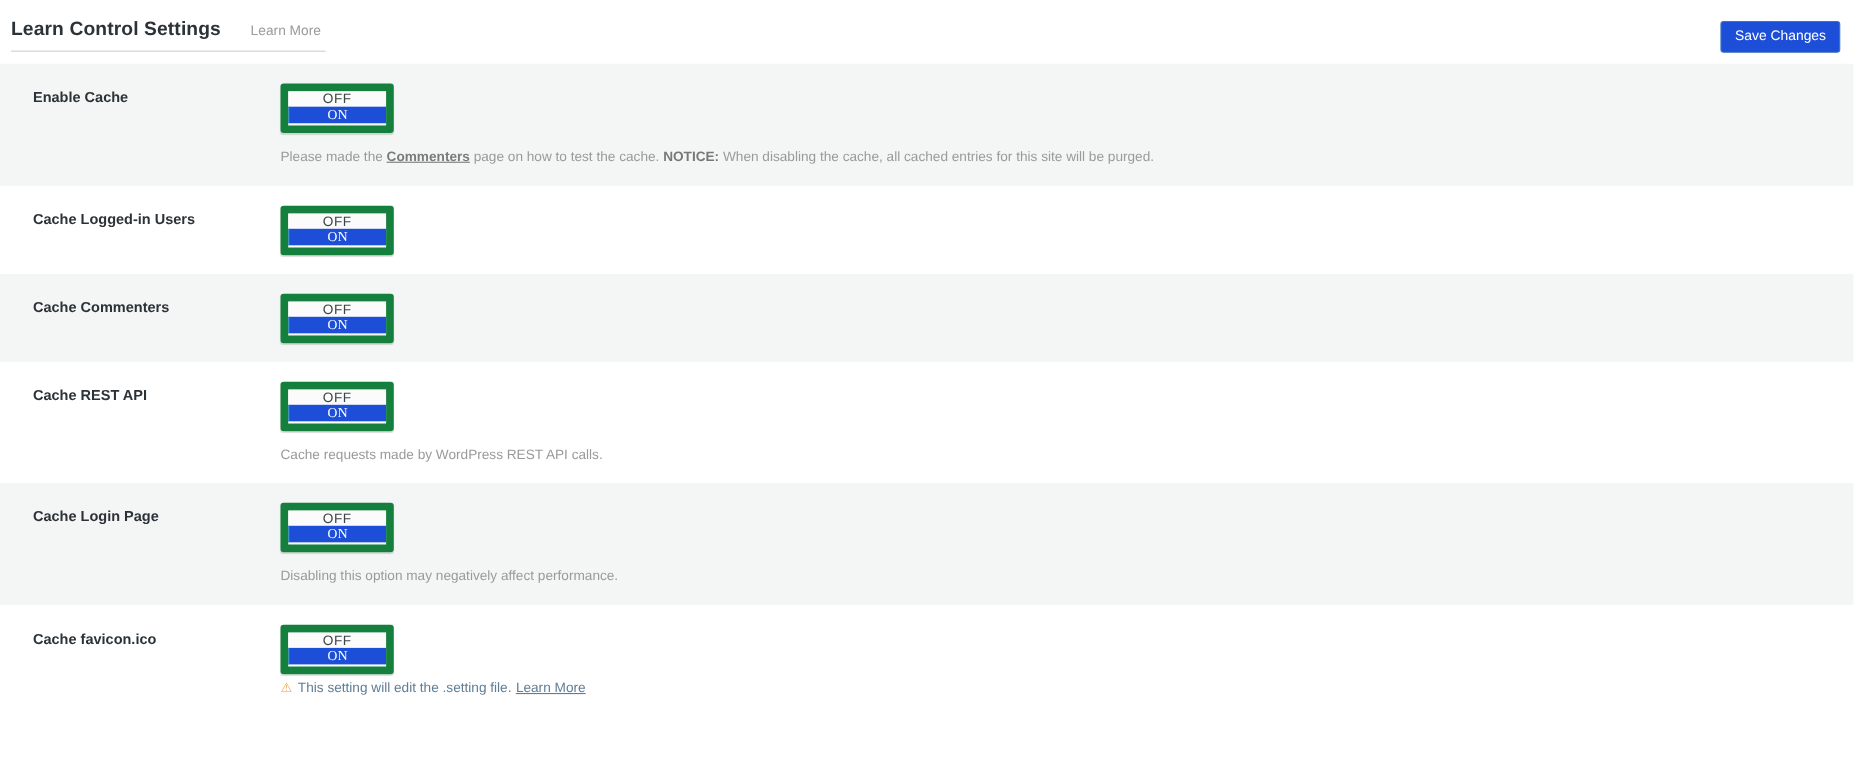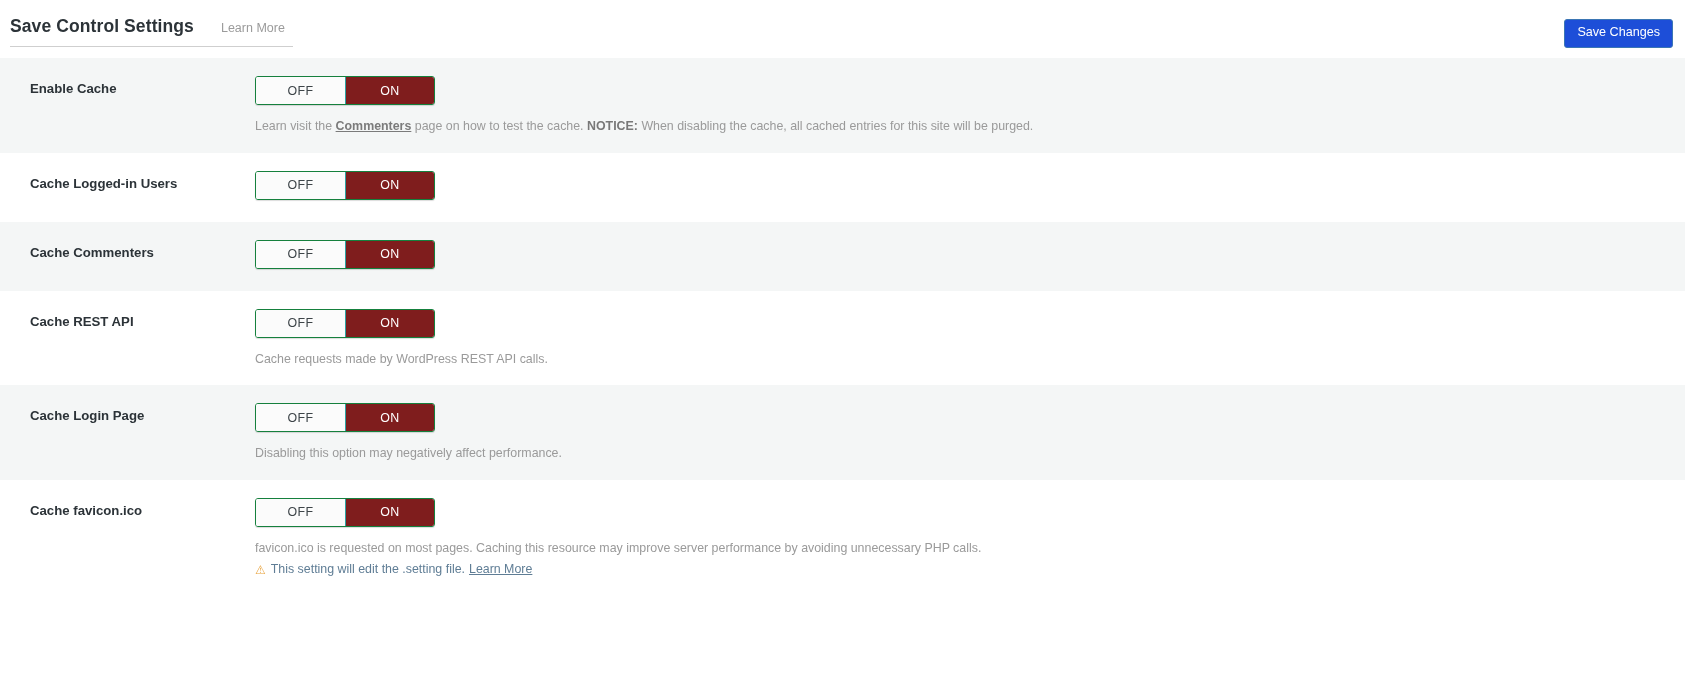--- a/index.html
+++ b/index.html
@@ -95,41 +95,43 @@
   }
 
   .row-control { margin-left: 225px; }
 
   
   .toggle {
     display: inline-flex;
     border-radius: 3px;
     overflow: hidden;
     box-shadow: 0 1px 1px rgba(0,0,0,.14);
-    border: 1px solid #15803d;
-    height: 29px;
+    border: 7px solid #15803d;
+    height: 45px;
+    flex-direction: column;
   }
   .toggle-opt {
     display: inline-flex;
     align-items: center;
     justify-content: center;
     min-width: 89px;
     font-size: 12.4px;
     letter-spacing: .4px;
     cursor: pointer;
     user-select: none;
   }
   .toggle-opt.off {
     background: #fbfbfb;
     color: #3d4448;
   }
   .toggle-opt.on {
-    background: #7f1d1d;
+    background: #1d4ed8;
     color: #ffffff;
     border-left: 1px solid #2da3a3;
+    font-family: Liberation Serif, serif;
   }
 
   
   .row-desc {
     margin-top: 12px;
     font-size: 12.4px;
     color: #9a9a9a;
     line-height: 1.5;
   }
   .row-desc .strong-note {
@@ -161,38 +163,38 @@
     color: #5f7d95;
     text-decoration: underline;
     margin-left: 4px;
   }
 </style>
 </head>
 <body>
 
 <div class="page-header">
   <div class="title-wrap">
-    <span class="page-title">Save Control Settings</span>
+    <span class="page-title">Learn Control Settings</span>
     <a class="header-learn-more" href="#">Learn More</a>
   </div>
   <button class="save-button">Save Changes</button>
 </div>
 
 <div class="settings-list">
 
   <div class="setting-row shaded">
     <div class="row-inner">
       <div class="row-label">Enable Cache</div>
       <div class="row-control">
         <div class="toggle">
           <span class="toggle-opt off">OFF</span>
           <span class="toggle-opt on">ON</span>
         </div>
         <div class="row-desc">
-          <span>Learn visit the </span><a class="desc-link" href="#">Commenters</a><span> page on how to test the cache. </span><span class="strong-note">NOTICE:</span><span> When disabling the cache, all cached entries for this site will be purged.</span>
+          <span>Please made the </span><a class="desc-link" href="#">Commenters</a><span> page on how to test the cache. </span><span class="strong-note">NOTICE:</span><span> When disabling the cache, all cached entries for this site will be purged.</span>
         </div>
       </div>
     </div>
   </div>
 
   <div class="setting-row plain">
     <div class="row-inner">
       <div class="row-label">Cache Logged-in Users</div>
       <div class="row-control">
         <div class="toggle">
@@ -242,21 +244,20 @@
   </div>
 
   <div class="setting-row plain">
     <div class="row-inner">
       <div class="row-label">Cache favicon.ico</div>
       <div class="row-control">
         <div class="toggle">
           <span class="toggle-opt off">OFF</span>
           <span class="toggle-opt on">ON</span>
         </div>
-        <div class="row-desc">favicon.ico is requested on most pages. Caching this resource may improve server performance by avoiding unnecessary PHP calls.</div>
         <div class="row-note">
           <span class="warn-icon">⚠</span>
           <span>This setting will edit the .setting file.</span>
           <a class="note-link" href="#">Learn More</a>
         </div>
       </div>
     </div>
   </div>
 
 </div>

